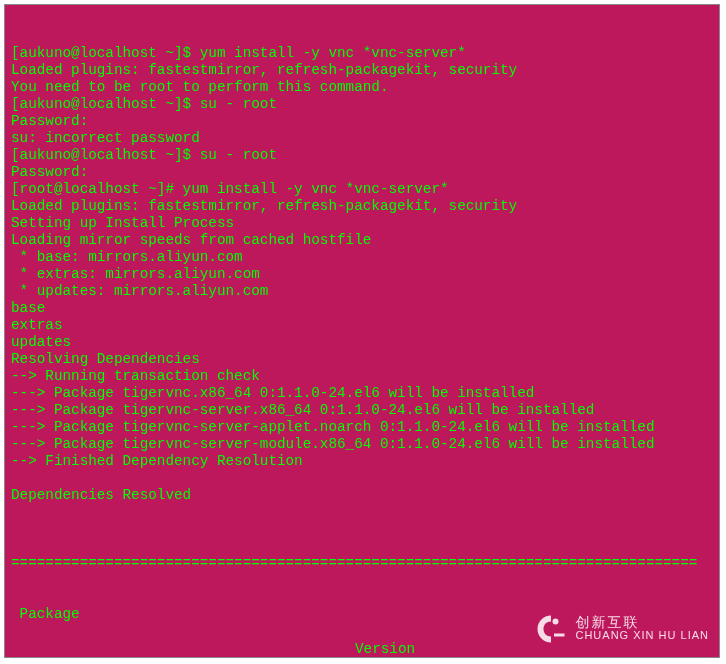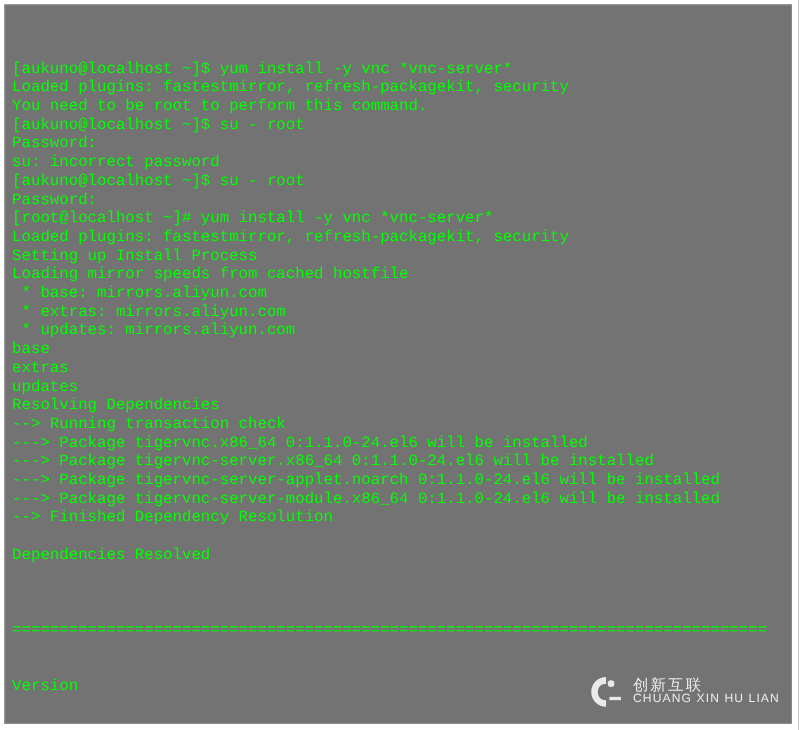--- a/index.html
+++ b/index.html
@@ -4,40 +4,40 @@
   <style>
     * { margin: 0; padding: 0; box-sizing: border-box; }
     body {
       background: #fff;
       width: 726px;
       height: 664px;
       position: relative;
       font-family: "Courier New", Consolas, monospace;
     }
     .terminal {
-      background: #737373;
+      background: #be185d;
       color: #00ff00;
       width: 716px;
       height: 654px;
       margin: 4px;
       border: 1px solid #888;
-      padding: 16px 0 0 6px;
+      padding: 6px 0 0 6px;
       font-size: 14.3px;
       line-height: 17px;
       white-space: pre;
       overflow: hidden;
       position: relative;
     }
     .line { display: block; }
     .cols {
       display: flex;
     }
     .col-pkg { width: 344px; }
     .col-arch { width: 215px; }
-    .col-ver { flex: 1; }
+    .col-ver { flex: 1; margin-top: 35px; }
     .watermark {
       position: absolute;
       right: 10px;
       bottom: 10px;
       display: flex;
       align-items: center;
       gap: 6px;
       color: #fff;
       opacity: 0.85;
       font-family: Arial, sans-serif;
@@ -52,20 +52,21 @@
     }
     .watermark-text .cn { font-size: 14px; font-weight: normal; letter-spacing: 2px; }
   </style>
 </head>
 <body>
 
 <div class="terminal">
   <div id="output"><span class="line">[aukuno@localhost ~]$ yum install -y vnc *vnc-server*</span><span class="line">Loaded plugins: fastestmirror, refresh-packagekit, security</span><span class="line">You need to be root to perform this command.</span><span class="line">[aukuno@localhost ~]$ su - root</span><span class="line">Password:</span><span class="line">su: incorrect password</span><span class="line">[aukuno@localhost ~]$ su - root</span><span class="line">Password:</span><span class="line">[root@localhost ~]# yum install -y vnc *vnc-server*</span><span class="line">Loaded plugins: fastestmirror, refresh-packagekit, security</span><span class="line">Setting up Install Process</span><span class="line">Loading mirror speeds from cached hostfile</span><span class="line"> * base: mirrors.aliyun.com</span><span class="line"> * extras: mirrors.aliyun.com</span><span class="line"> * updates: mirrors.aliyun.com</span><span class="line">base</span><span class="line">extras</span><span class="line">updates</span><span class="line">Resolving Dependencies</span><span class="line">--&gt; Running transaction check</span><span class="line">---&gt; Package tigervnc.x86_64 0:1.1.0-24.el6 will be installed</span><span class="line">---&gt; Package tigervnc-server.x86_64 0:1.1.0-24.el6 will be installed</span><span class="line">---&gt; Package tigervnc-server-applet.noarch 0:1.1.0-24.el6 will be installed</span><span class="line">---&gt; Package tigervnc-server-module.x86_64 0:1.1.0-24.el6 will be installed</span><span class="line">--&gt; Finished Dependency Resolution</span><span class="line"> </span><span class="line">Dependencies Resolved</span><span class="line"> </span></div>
   <span class="line">================================================================================</span>
   <div class="cols">
+    <span class="col-pkg"> Package</span>
     <span class="col-ver">Version</span>
   </div>
   <span class="line">================================================================================</span>
   
   
   
   
 
   <div class="watermark">
     <svg viewBox="0 0 48 48">

